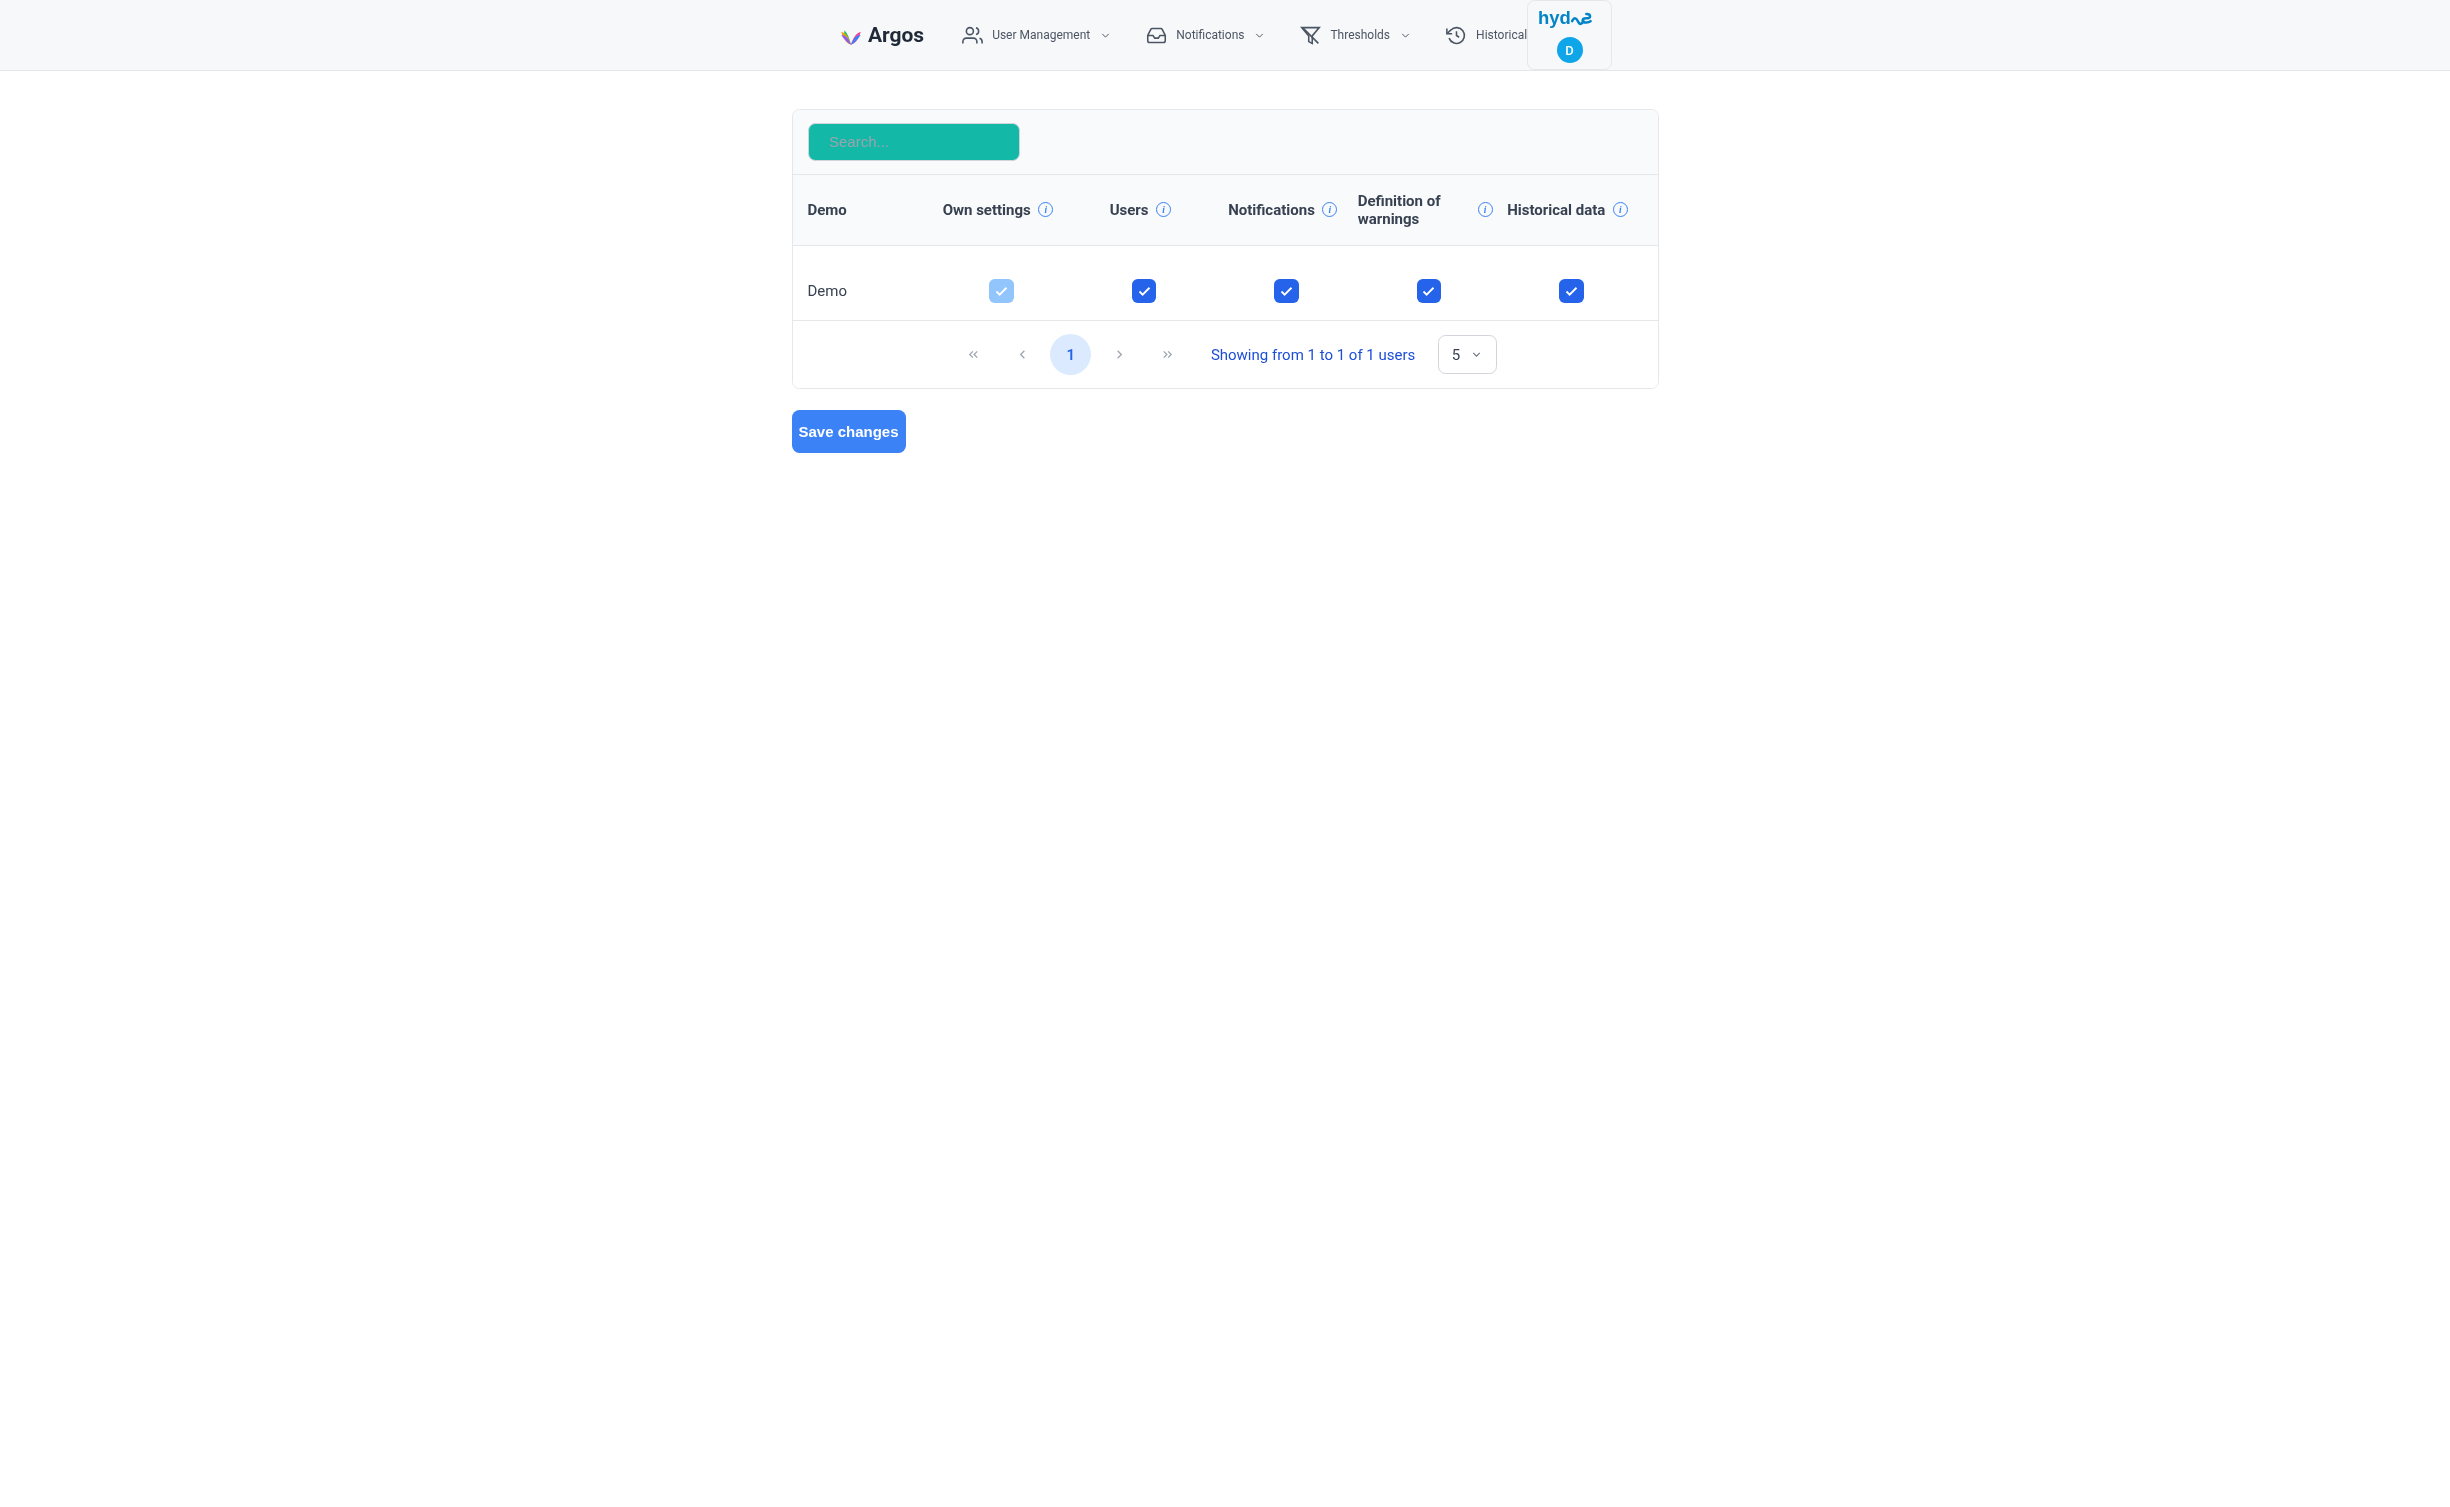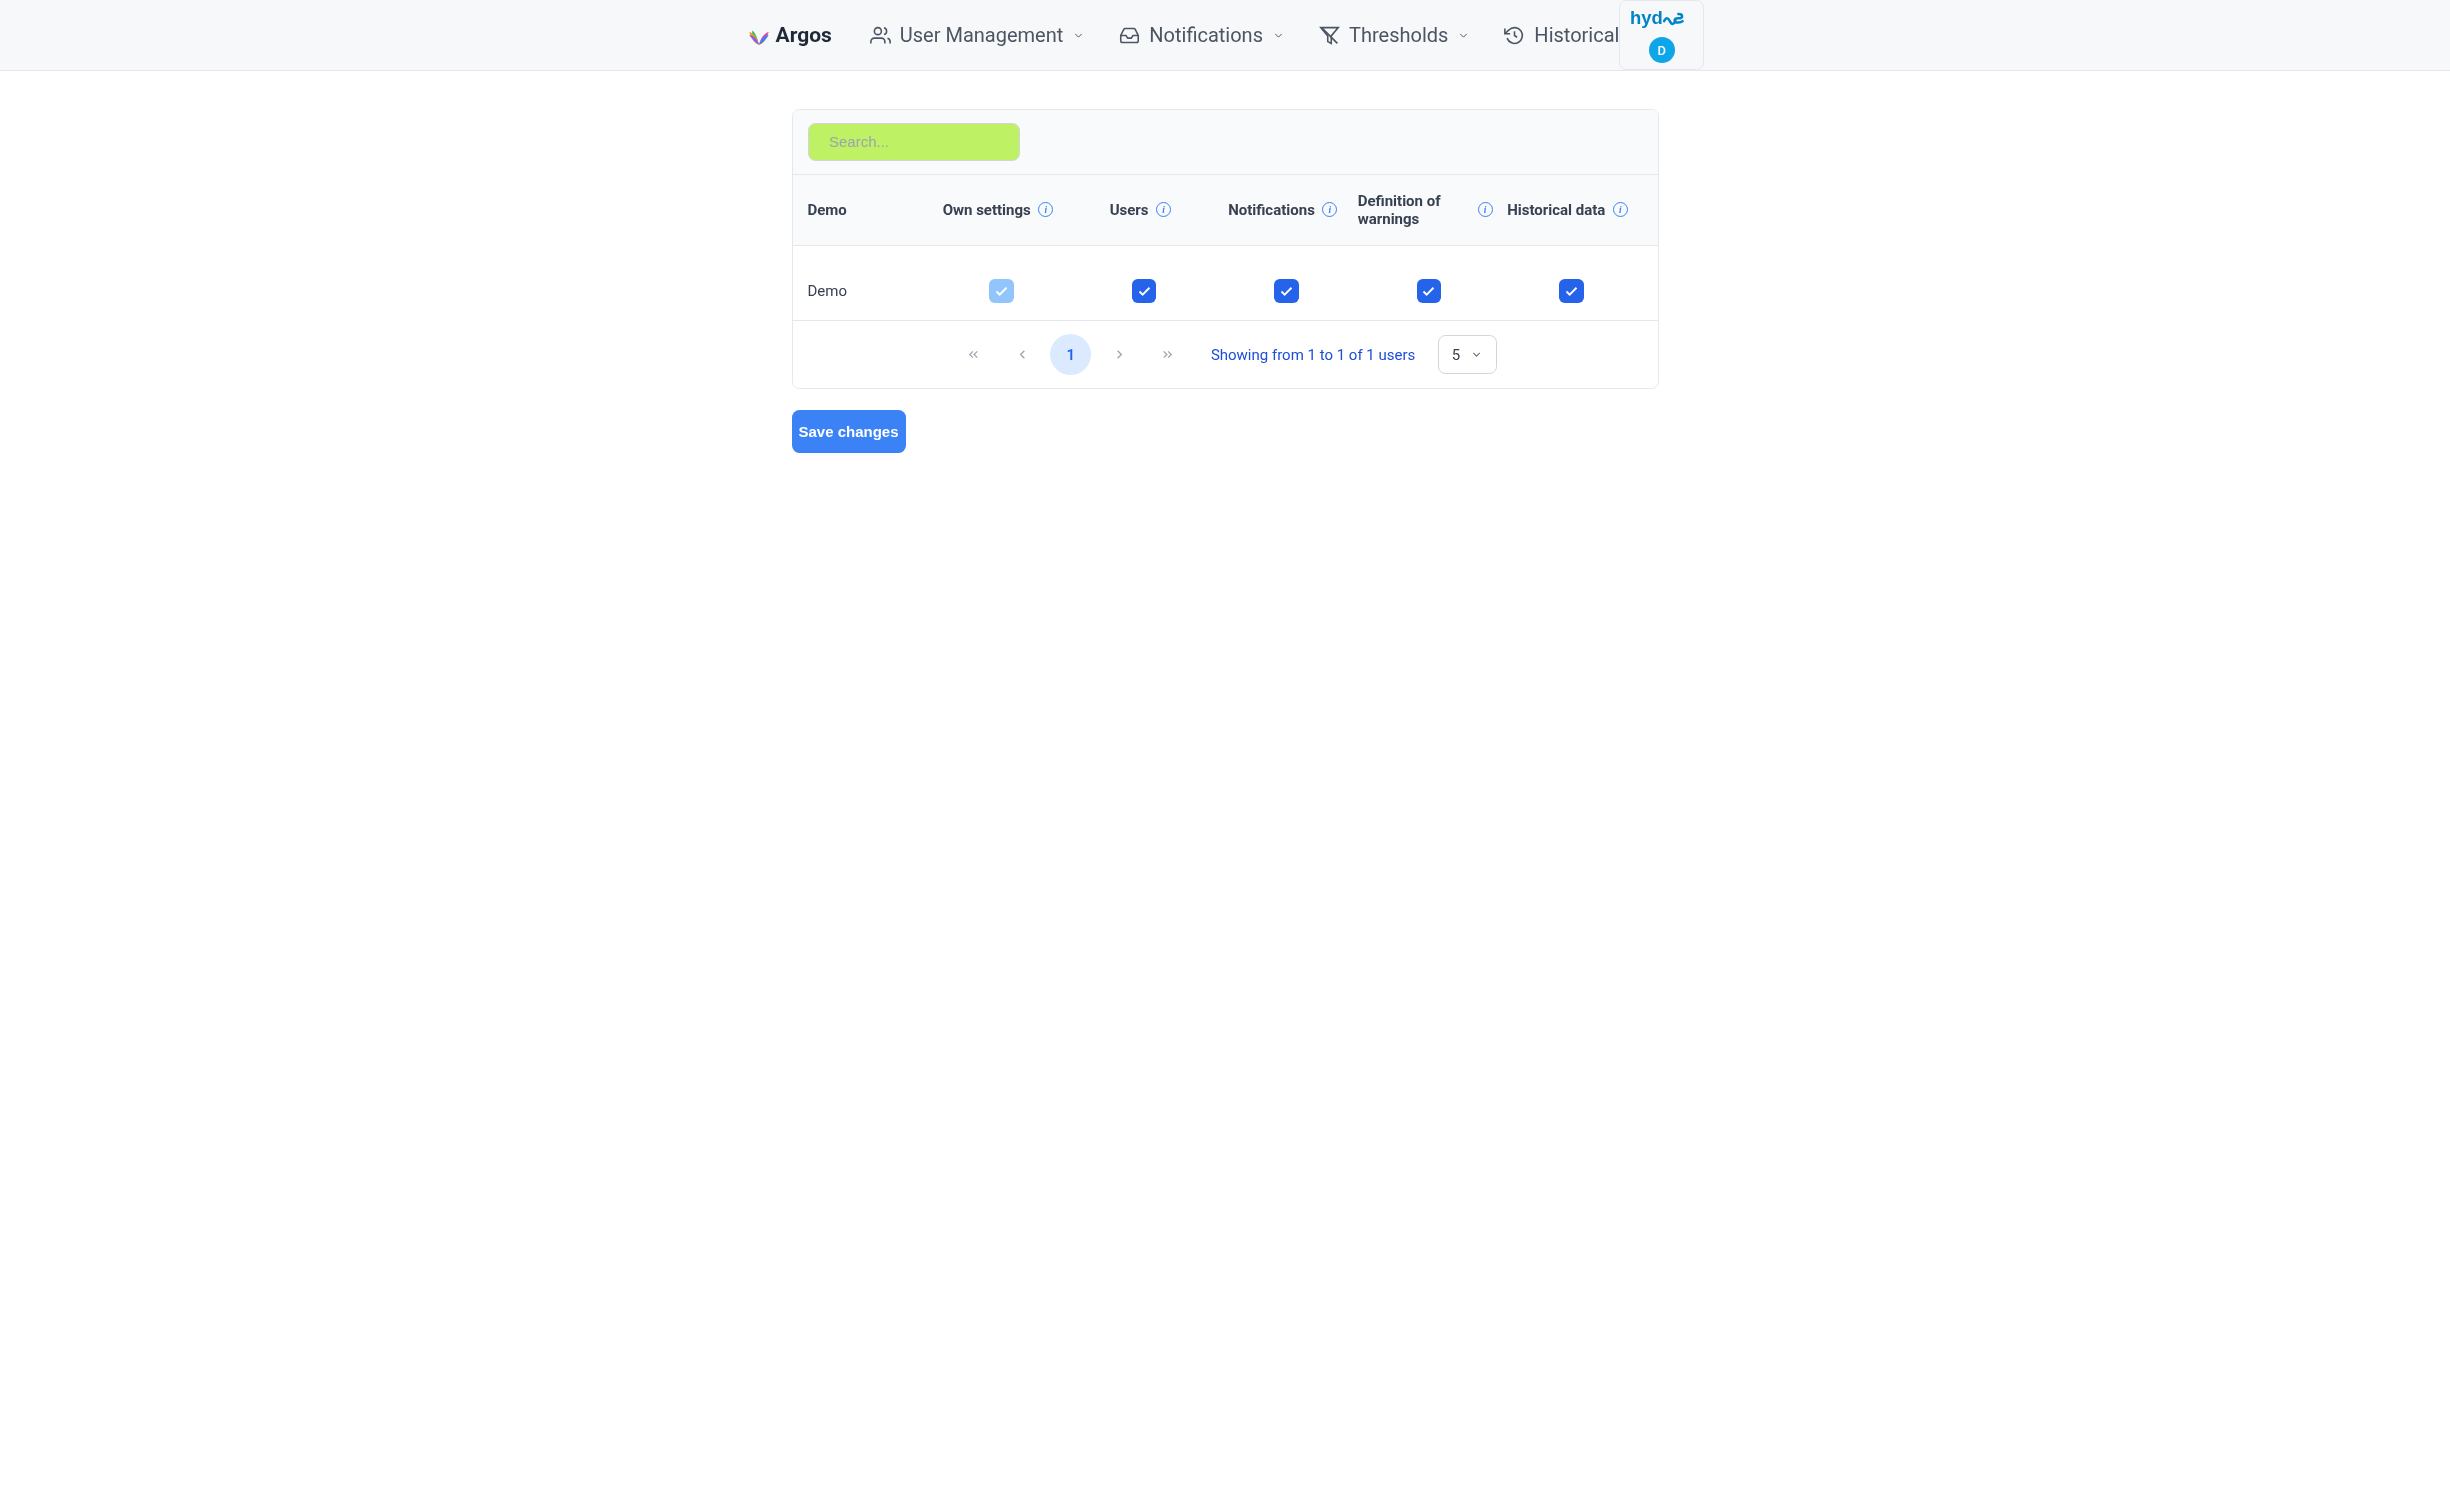--- a/index.html
+++ b/index.html
@@ -45,21 +45,21 @@
       display: flex;
       align-items: center;
       gap: 34px;
     }
     .nav-item {
       display: flex;
       align-items: center;
       gap: 9px;
       color: #4b5563;
       cursor: pointer;
-      font-size: 20px;
+      font-size: 12px;
     }
     .nav-item svg {
       width: 21px;
       height: 21px;
       stroke: #4b5563;
       stroke-width: 1.8;
       fill: none;
     }
     .chevron-down {
       width: 13px !important;
@@ -119,21 +119,21 @@
       padding: 13px 15px;
       border-bottom: 0.9px solid #e5e7eb;
     }
     .search-wrapper {
       display: inline-flex;
       align-items: center;
       gap: 7.5px;
       border: 0.9px solid #d1d5db;
       border-radius: 7.5px;
       padding: 9.4px 13px;
-      background: #bef264;
+      background: #14b8a6;
       width: 212px;
     }
     .search-wrapper svg {
       width: 17px;
       height: 17px;
       stroke: #6b7280;
       stroke-width: 2;
       fill: none;
     }
     .search-input {

